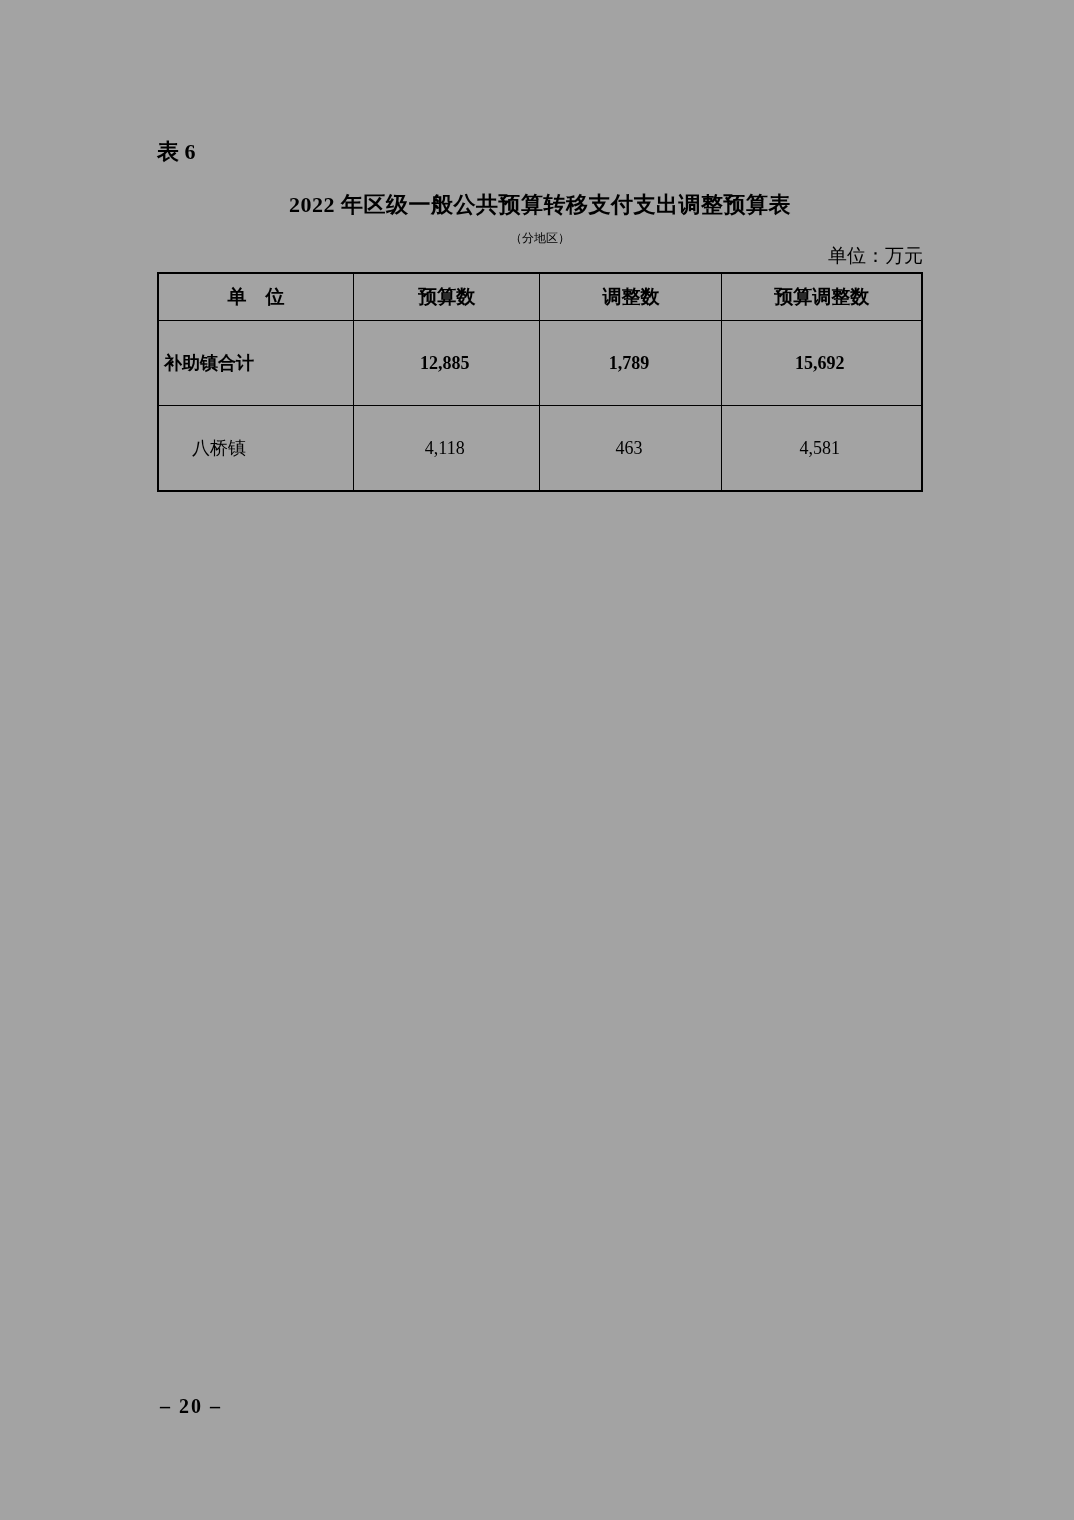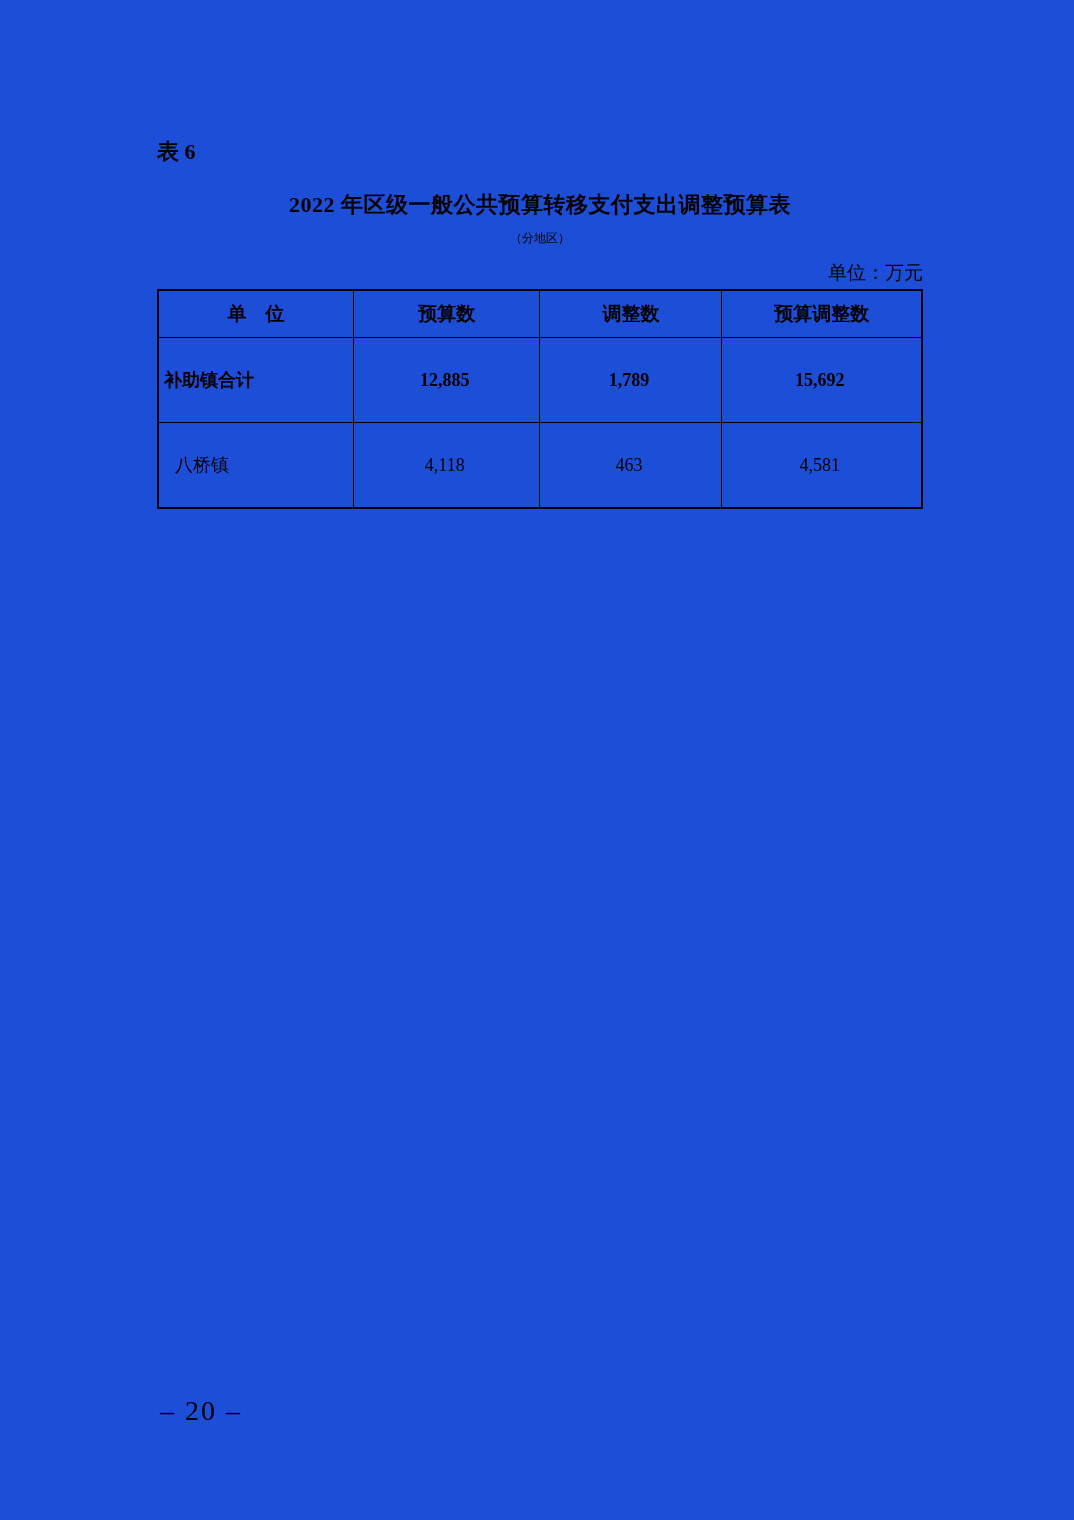--- a/index.html
+++ b/index.html
@@ -4,21 +4,21 @@
 <style>
   html, body {
     margin: 0;
     padding: 0;
     background: #ffffff;
   }
   .page {
     position: relative;
     width: 1074px;
     height: 1520px;
-    background: #1d4ed8;
+    background: #a3a3a3;
     color: #000000;
     font-family: "Liberation Serif", "DejaVu Serif", serif;
     overflow: hidden;
   }
   .content {
     position: absolute;
     left: 157px;
     top: 0;
     width: 766px;
   }
@@ -37,21 +37,20 @@
     line-height: 1.2;
     letter-spacing: 0.5px;
   }
   .doc-subtitle {
     margin-top: 13px;
     font-size: 12px;
     text-align: center;
     line-height: 1.2;
   }
   .unit-note {
-    margin-top: 17px;
     font-size: 19px;
     text-align: right;
     line-height: 1.2;
     margin-bottom: 4px;
   }
   table.budget-table {
     width: 100%;
     border-collapse: collapse;
     table-layout: fixed;
     border: 2px solid #000;
@@ -77,37 +76,38 @@
     vertical-align: middle;
     padding: 0;
     margin-left: 48px;
   }
   .budget-table td.unit {
     text-align: left;
     padding-left: 5px;
     font-family: "Liberation Sans", "DejaVu Sans", sans-serif;
   }
   .budget-table td.unit.indent {
-    padding-left: 16px;
+    padding-left: 33px;
   }
   .budget-table td.num {
     text-align: center;
     padding-right: 4px;
     font-family: "Liberation Serif", "DejaVu Serif", serif;
   }
   .budget-table tr.total-row td {
     font-weight: bold;
   }
   .page-number {
     position: absolute;
     left: 160px;
     top: 1394px;
-    font-size: 28px;
+    font-size: 20px;
     line-height: 1.2;
     letter-spacing: 2px;
+    font-weight: bold;
   }
 </style>
 </head>
 <body>
 
 <div class="page">
   <div class="content">
     <div class="table-label">表 6</div>
     <h1 class="doc-title">2022 年区级一般公共预算转移支付支出调整预算表</h1>
     <div class="doc-subtitle">（分地区）</div>

